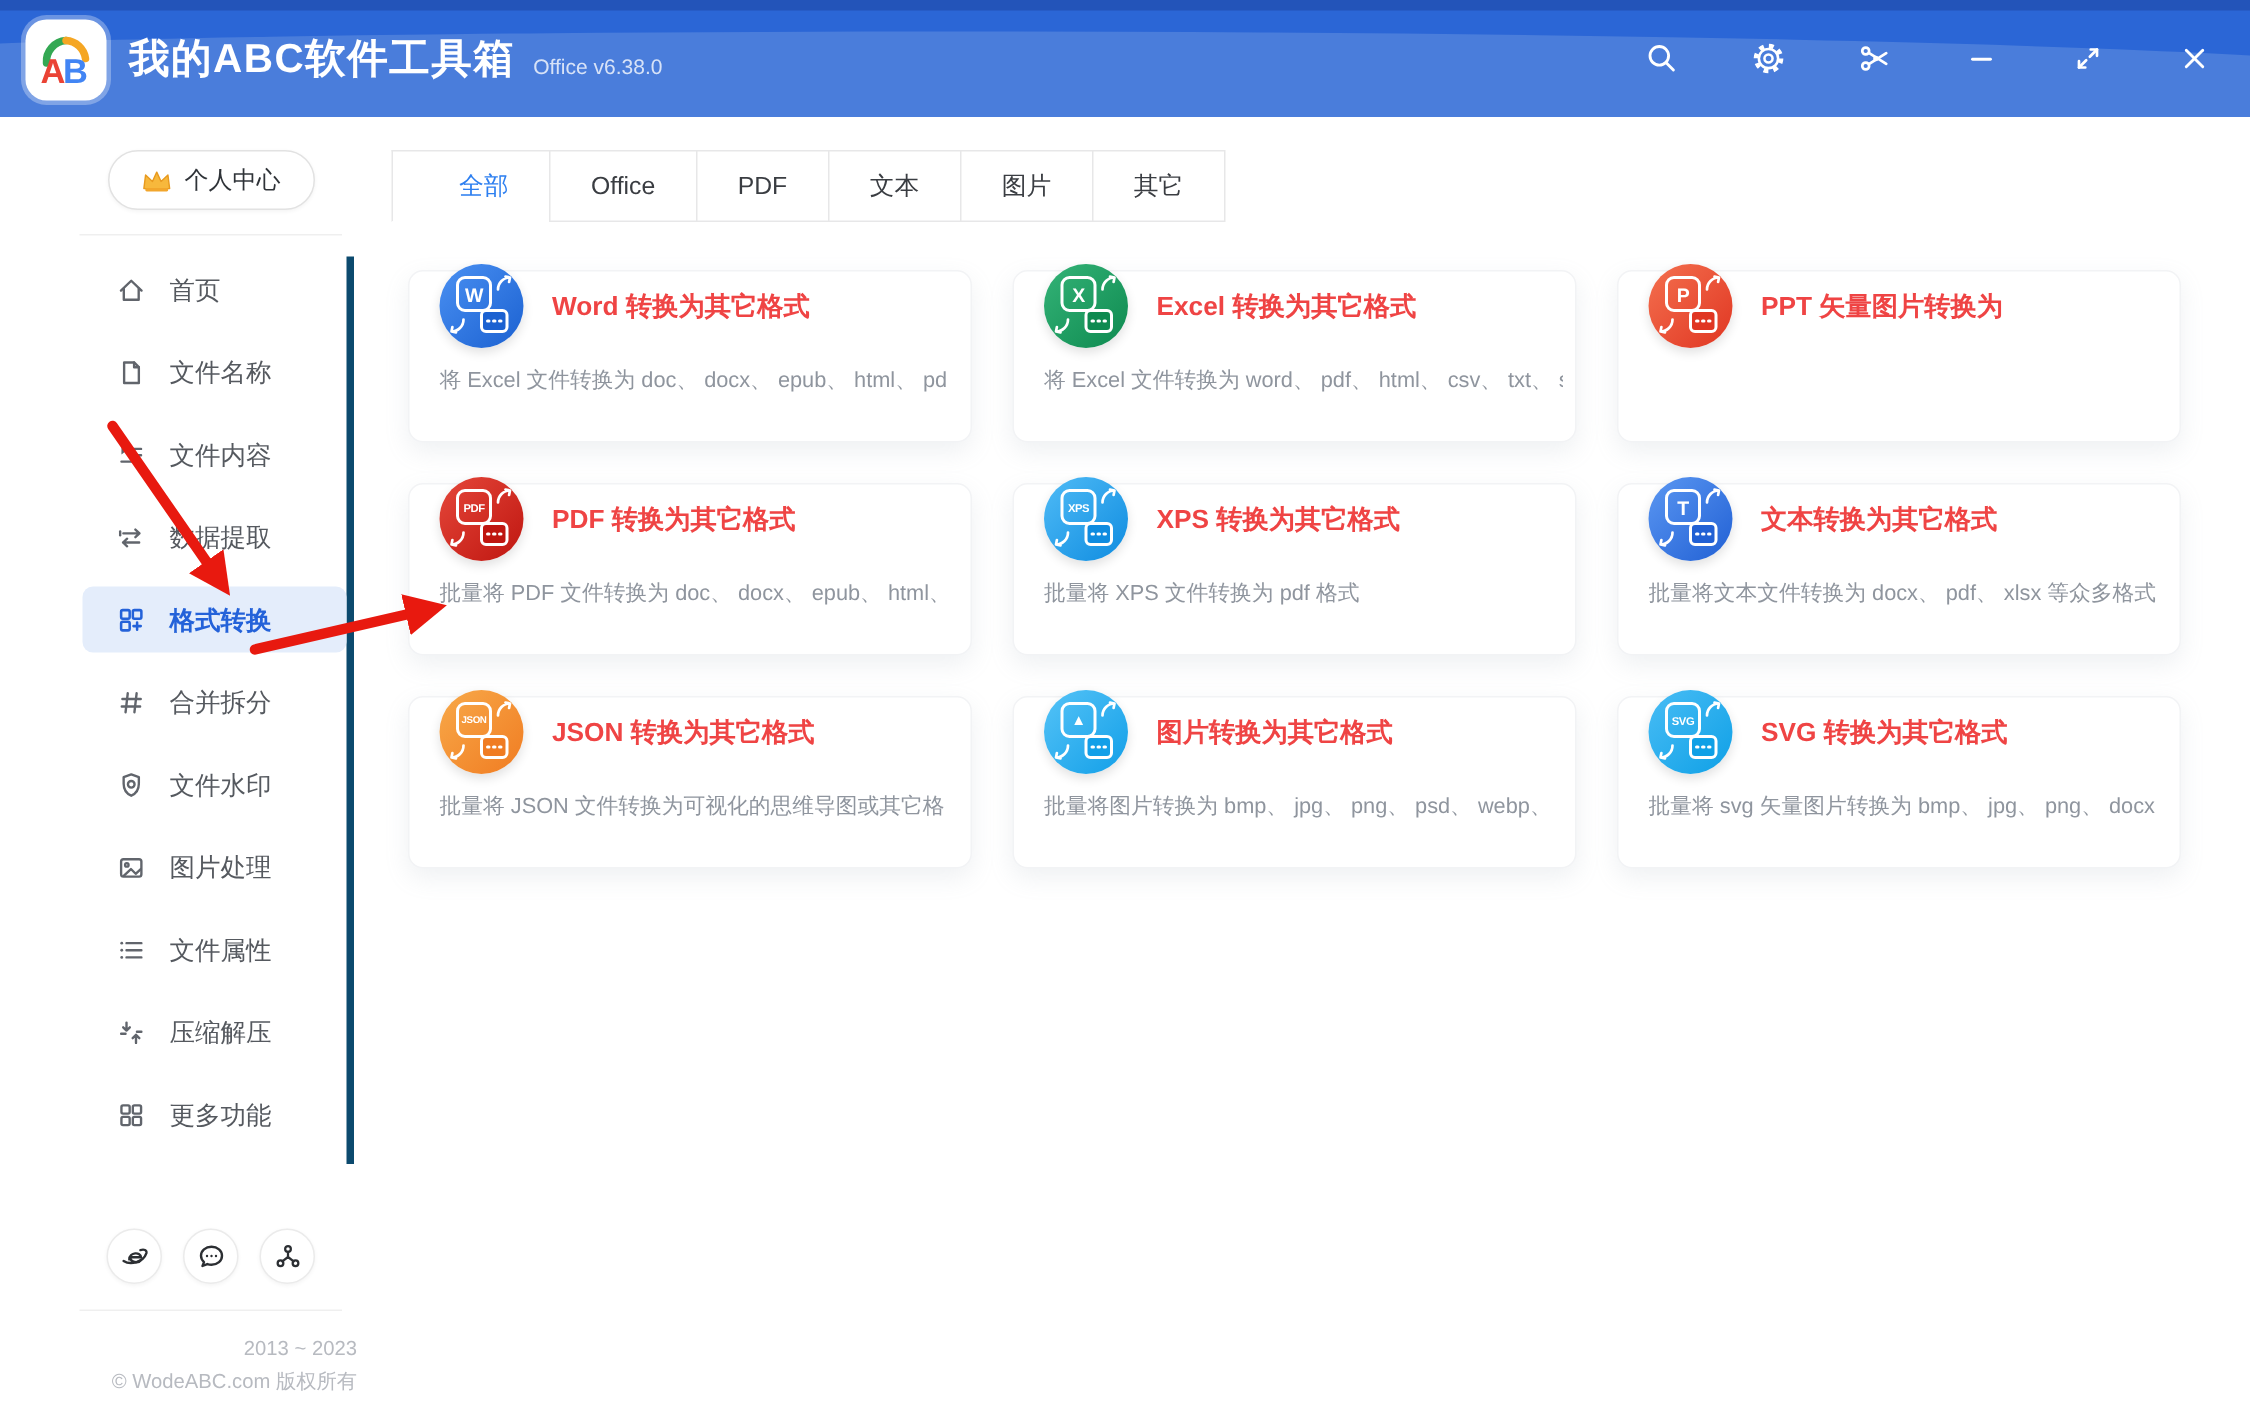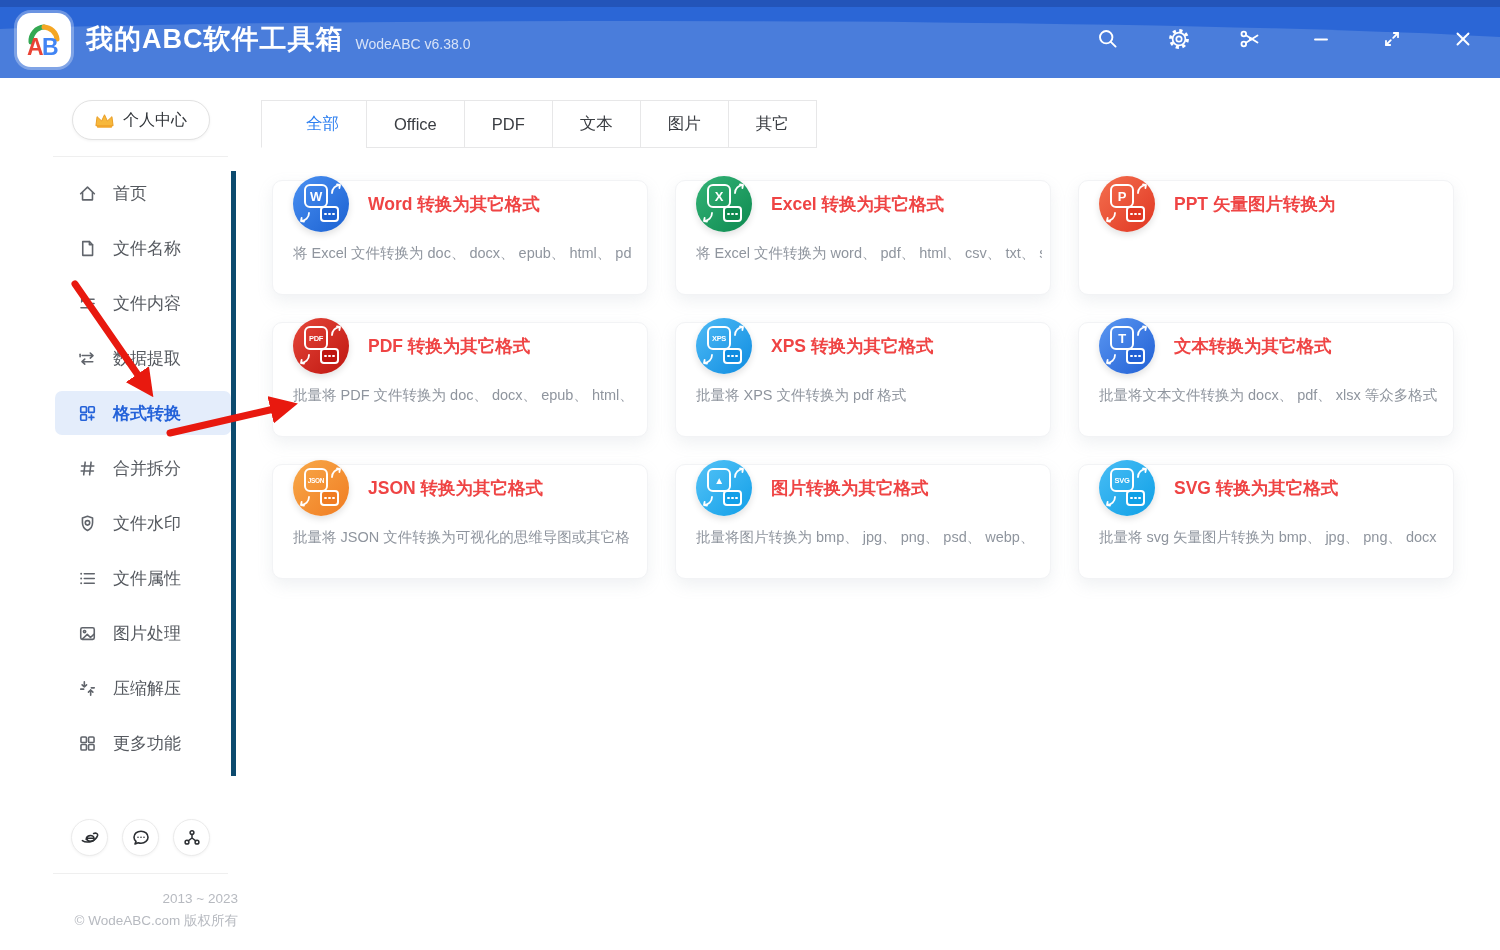--- a/index.html
+++ b/index.html
@@ -73,21 +73,21 @@
   <div class="tb-inner">
     <div class="logo">
       <svg width="42" height="42" viewBox="0 0 42 42">
         <path d="M8 23 A14 14 0 0 1 21 8" fill="none" stroke="#34a853" stroke-width="5" stroke-linecap="round"></path>
         <path d="M21 8 A14 14 0 0 1 34 20" fill="none" stroke="#f5a623" stroke-width="5" stroke-linecap="round"></path>
         <text x="4" y="36" font-size="23" font-weight="bold" fill="#ea4335" font-family="Liberation Sans, sans-serif">A</text>
         <text x="19" y="36" font-size="23" font-weight="bold" fill="#4285f4" font-family="Liberation Sans, sans-serif">B</text>
       </svg>
     </div>
     <div class="app-title">我的ABC软件工具箱</div>
-    <div class="app-version">WodeABC v6.38.0</div>
+    <div class="app-version">Office v6.38.0</div>
     <div class="tb-icons">
       <button class="tb-btn">
         <svg width="24" height="24" viewBox="0 0 24 24" fill="none" stroke="#fff" stroke-width="1.9" stroke-linecap="round">
           <circle cx="10.2" cy="10.2" r="6.2"></circle>
             <line x1="14.8" y1="14.8" x2="19.6" y2="19.6"></line>
         </svg>
       </button>
       <button class="tb-btn">
         <svg width="24" height="24" viewBox="0 0 24 24" fill="none" stroke="#fff">
           <circle cx="12" cy="12" r="8.4" stroke-width="3" stroke-dasharray="3.2 3.4"></circle>
@@ -185,35 +185,35 @@
         <span>合并拆分</span>
       </div>
       <div class="m-item">
         <svg width="19" height="19" viewBox="0 0 18 18" fill="none" stroke="#61656c" stroke-width="1.5" stroke-linecap="round" stroke-linejoin="round">
           <path d="M9 2.2 L13.8 3.8 V8 C13.8 11.8 11.6 14.4 9 15.6 C6.4 14.4 4.2 11.8 4.2 8 V3.8 Z"></path>
           <circle cx="9" cy="8.4" r="2.1"></circle>
         </svg>
         <span>文件水印</span>
       </div>
       <div class="m-item">
+        <svg width="19" height="19" viewBox="0 0 18 18" fill="none" stroke="#61656c" stroke-width="1.5" stroke-linecap="round" stroke-linejoin="round">
+          <rect x="2.6" y="3.6" width="12.8" height="11" rx="1.5"></rect>
+          <circle cx="6.2" cy="7.2" r="1.1"></circle>
+            <path d="M4.4 14 L8.8 9.8 L11.8 12.8 L15 9.8"></path>
+        </svg>
+        <span>图片处理</span>
+      </div>
+      <div class="m-item">
         <svg width="19" height="19" viewBox="0 0 18 18" fill="none" stroke="#61656c" stroke-width="1.5" stroke-linecap="round">
           <path d="M6 4.5 H15.4 M6 9 H15.4 M6 13.5 H15.4"></path>
           <circle cx="3" cy="4.5" r="0.9" fill="#61656c" stroke="none"></circle>
             <circle cx="3" cy="9" r="0.9" fill="#61656c" stroke="none"></circle>
             <circle cx="3" cy="13.5" r="0.9" fill="#61656c" stroke="none"></circle>
         </svg>
         <span>文件属性</span>
-      </div>
-      <div class="m-item">
-        <svg width="19" height="19" viewBox="0 0 18 18" fill="none" stroke="#61656c" stroke-width="1.5" stroke-linecap="round" stroke-linejoin="round">
-          <rect x="2.6" y="3.6" width="12.8" height="11" rx="1.5"></rect>
-          <circle cx="6.2" cy="7.2" r="1.1"></circle>
-            <path d="M4.4 14 L8.8 9.8 L11.8 12.8 L15 9.8"></path>
-        </svg>
-        <span>图片处理</span>
       </div>
       <div class="m-item">
         <svg width="19" height="19" viewBox="0 0 18 18" fill="none" stroke="#61656c" stroke-width="1.5" stroke-linecap="round" stroke-linejoin="round">
           <path d="M6 2.6 V7.6 M6 7.6 L3.9 5.6 M6 7.6 L8.1 5.6"></path>
           <path d="M12 15.4 V10.4 M12 10.4 L9.9 12.4 M12 10.4 L14.1 12.4"></path>
           <path d="M2.6 9.6 H5.4 M12.6 8.4 H15.4"></path>
         </svg>
         <span>压缩解压</span>
       </div>
       <div class="m-item">

